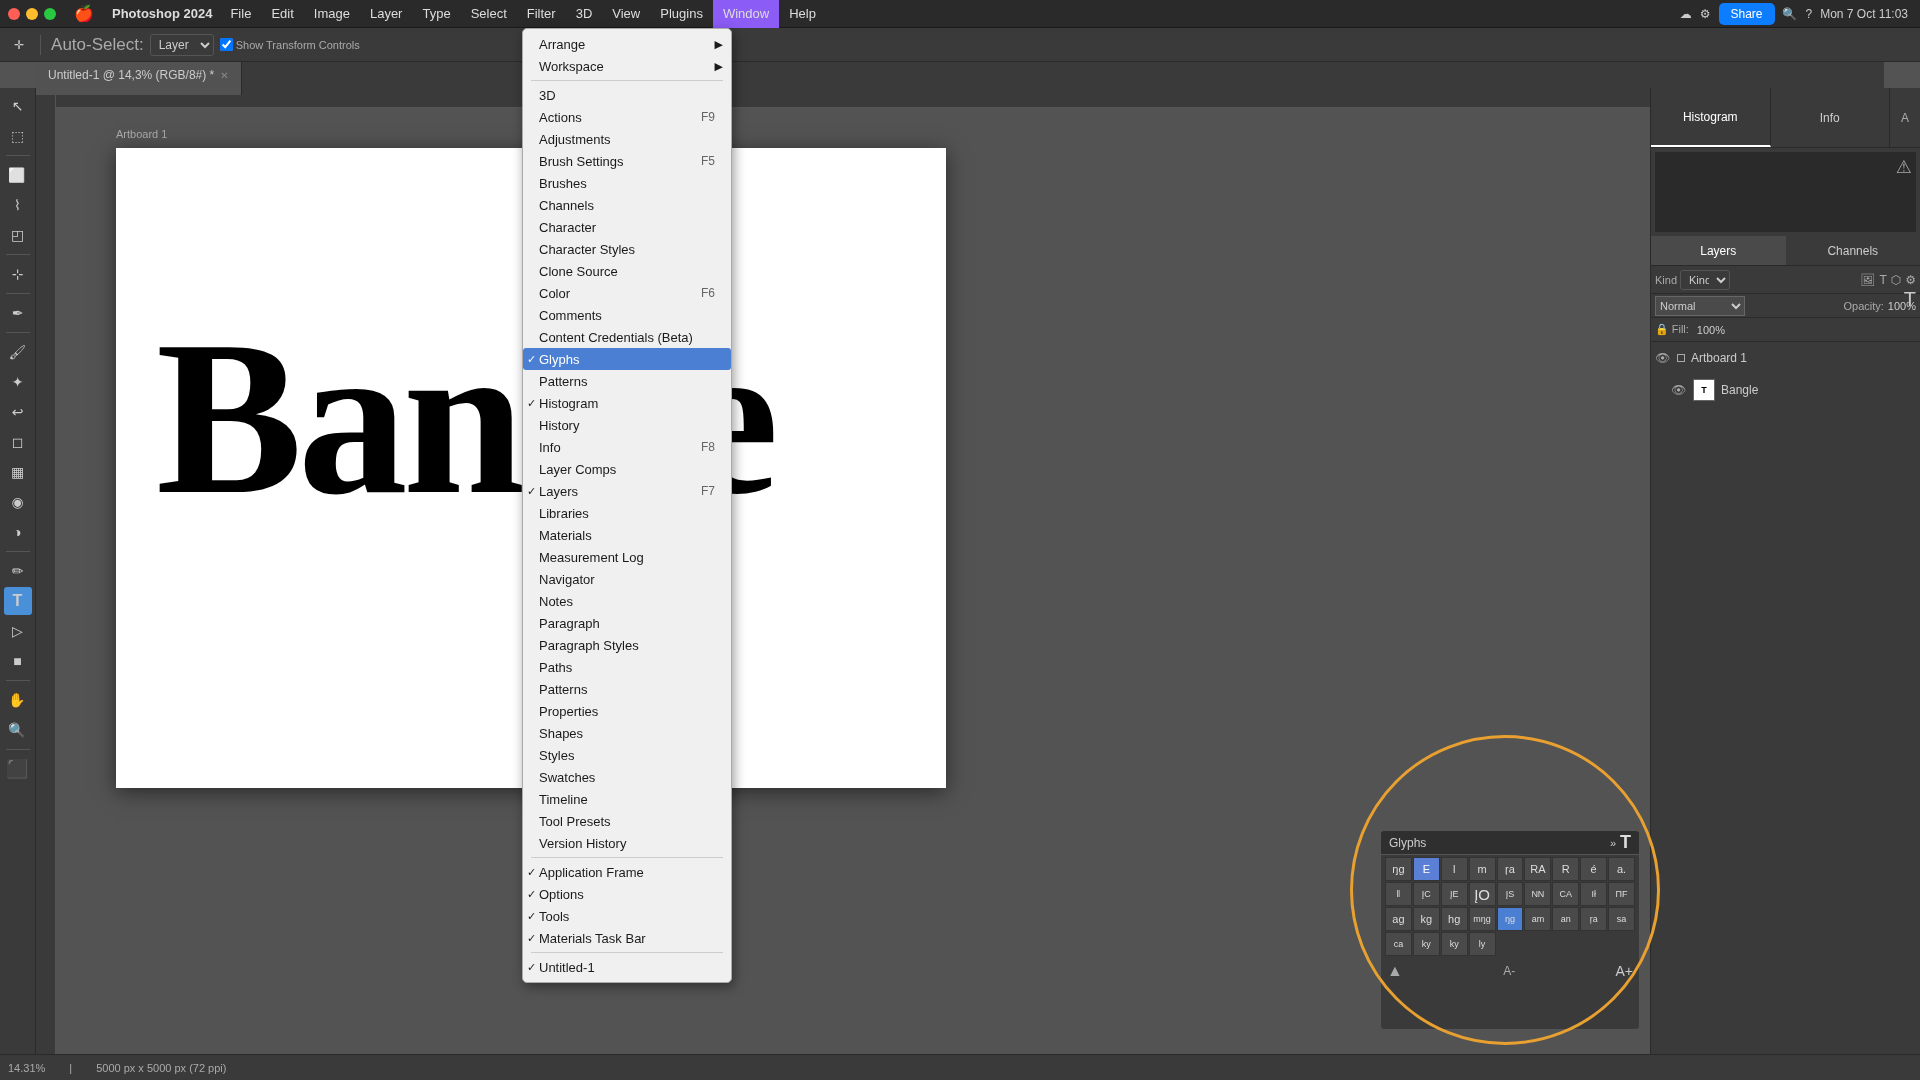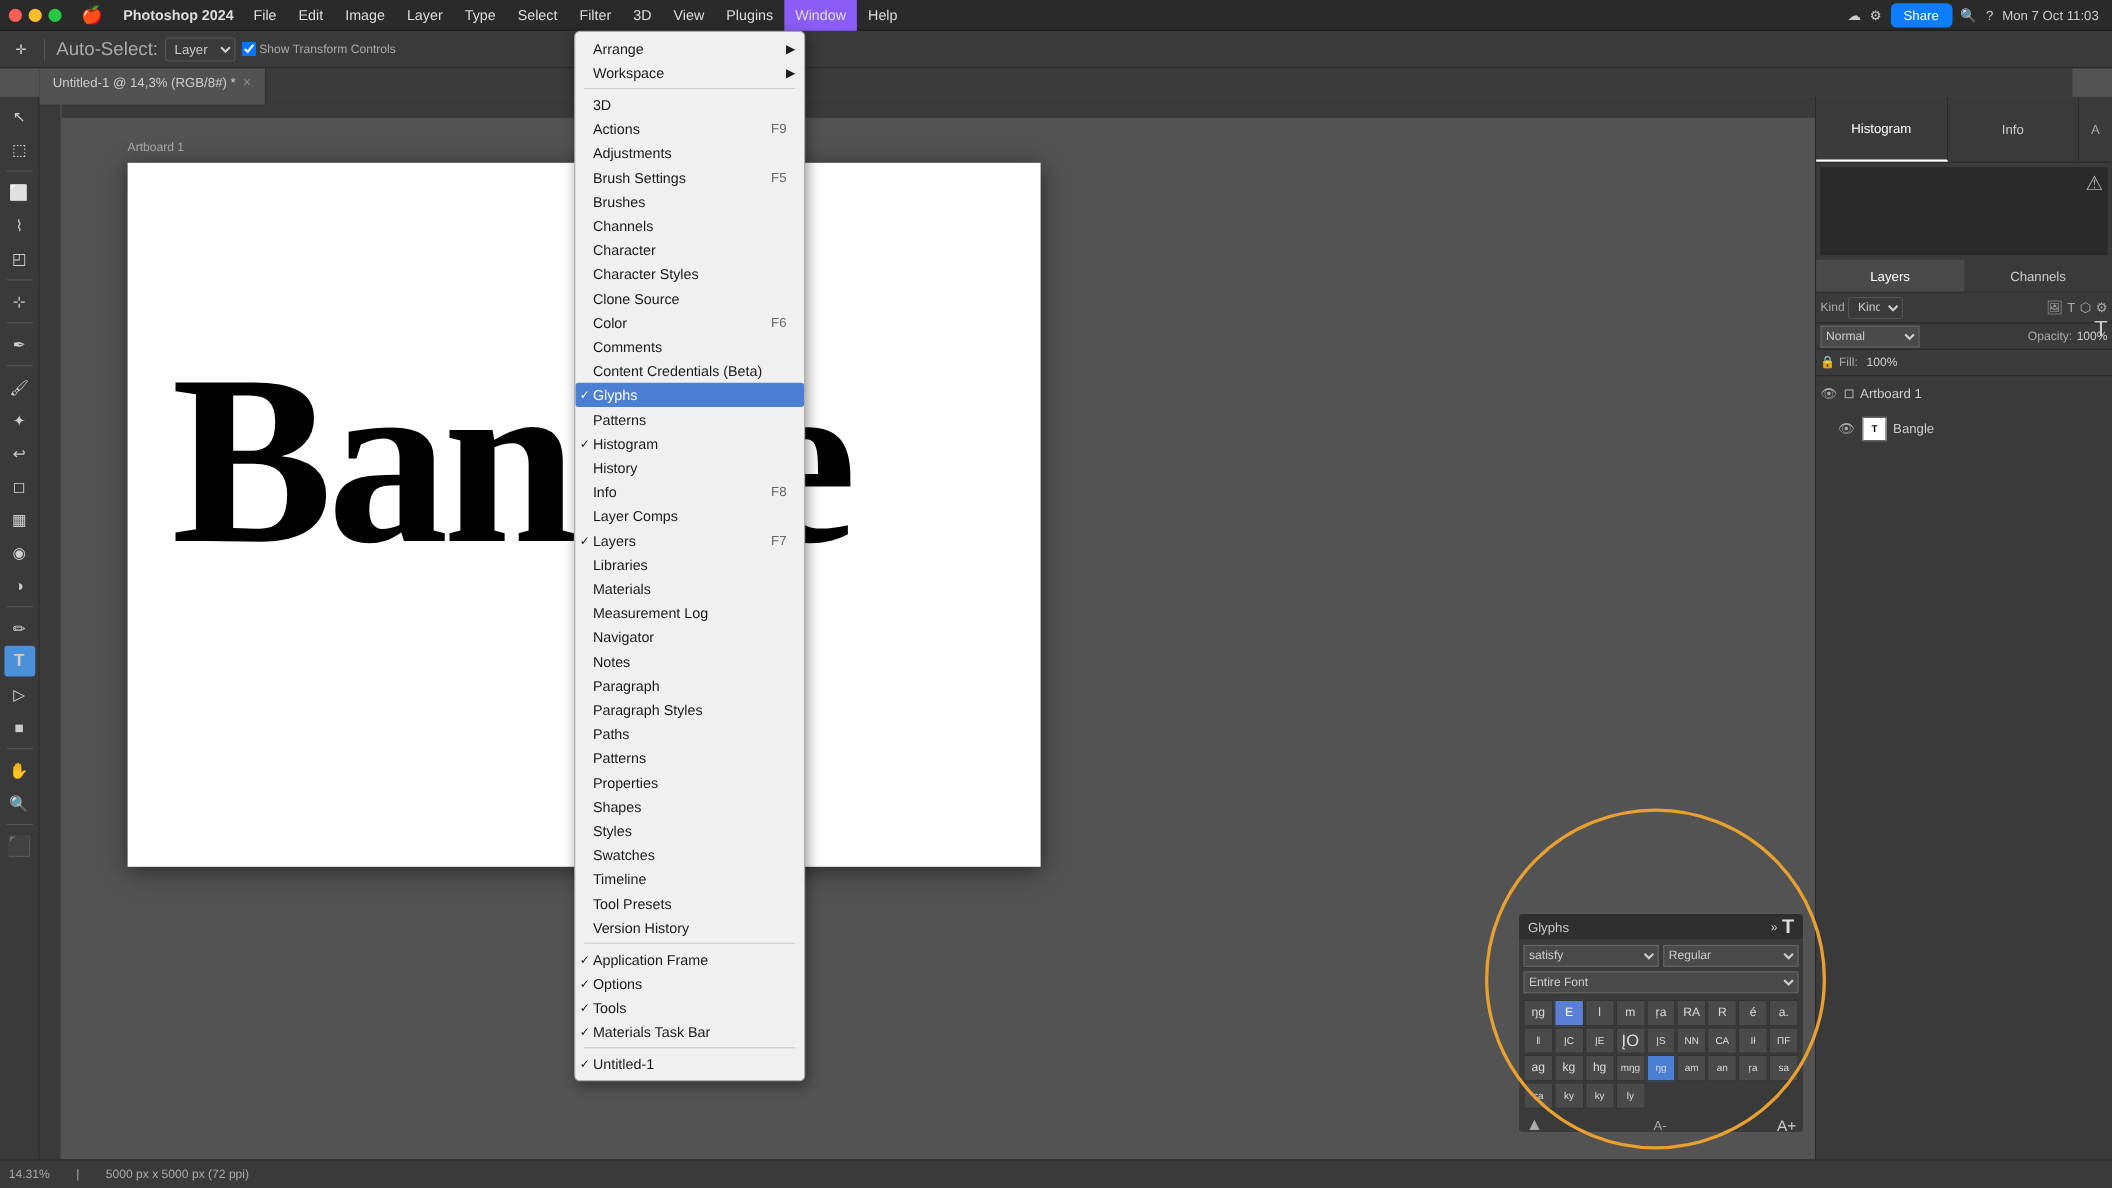--- a/index.html
+++ b/index.html
@@ -277,35 +277,20 @@
   </div>
 
   <div style="position:absolute;top:200px;right:4px;font-size:20px;color:#ccc;">T</div>
 </div>
 
 <div class="glyphs-panel">
   <div class="glyphs-header">
     <span>Glyphs</span>
     <span style="margin-left:auto;font-size:11px;cursor:pointer;">»</span>
     <span style="margin-left:4px;font-size:18px;font-weight:bold;color:#ddd;">T</span>
-  </div>
-  <div class="glyphs-controls">
-    <div class="glyphs-row">
-      <select class="glyphs-select" style="flex:1;">
-        <option>satisfy</option>
-      </select>
-      <select class="glyphs-select" style="flex:1;">
-        <option>Regular</option>
-      </select>
-    </div>
-    <div class="glyphs-row">
-      <select class="glyphs-select" style="flex:1;">
-        <option>Entire Font</option>
-      </select>
-    </div>
   </div>
   <div class="glyphs-grid">
     <div class="glyph-cell">ŋg</div>
     <div class="glyph-cell" style="background:#5a7fd4;color:#fff;">E</div>
     <div class="glyph-cell">l</div>
     <div class="glyph-cell">m</div>
     <div class="glyph-cell">ŗa</div>
     <div class="glyph-cell">RA</div>
     <div class="glyph-cell">R</div>
     <div class="glyph-cell">é</div>

